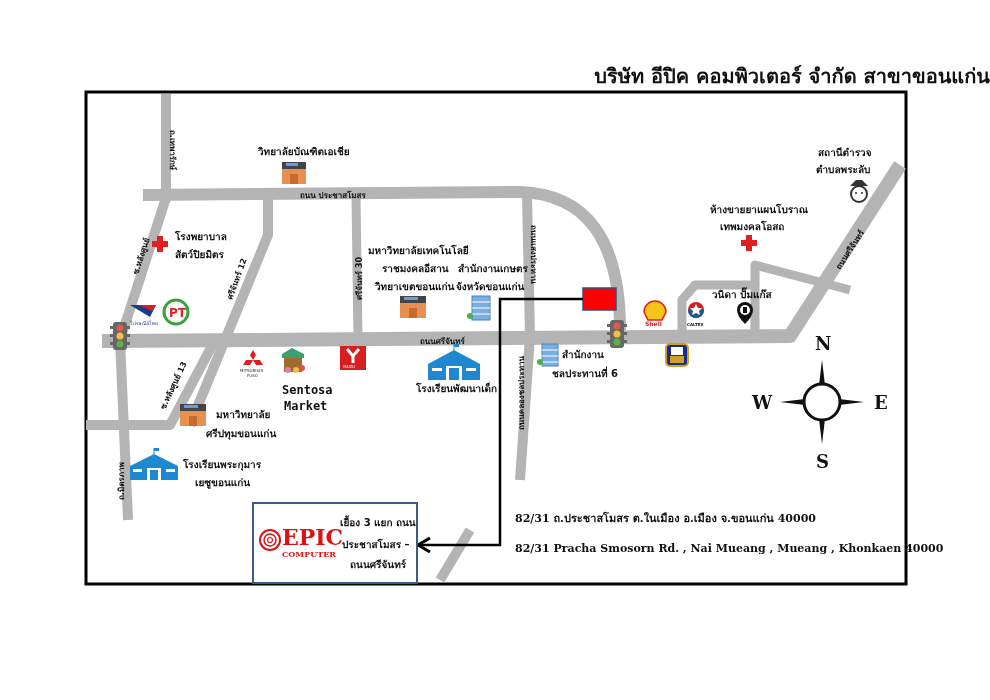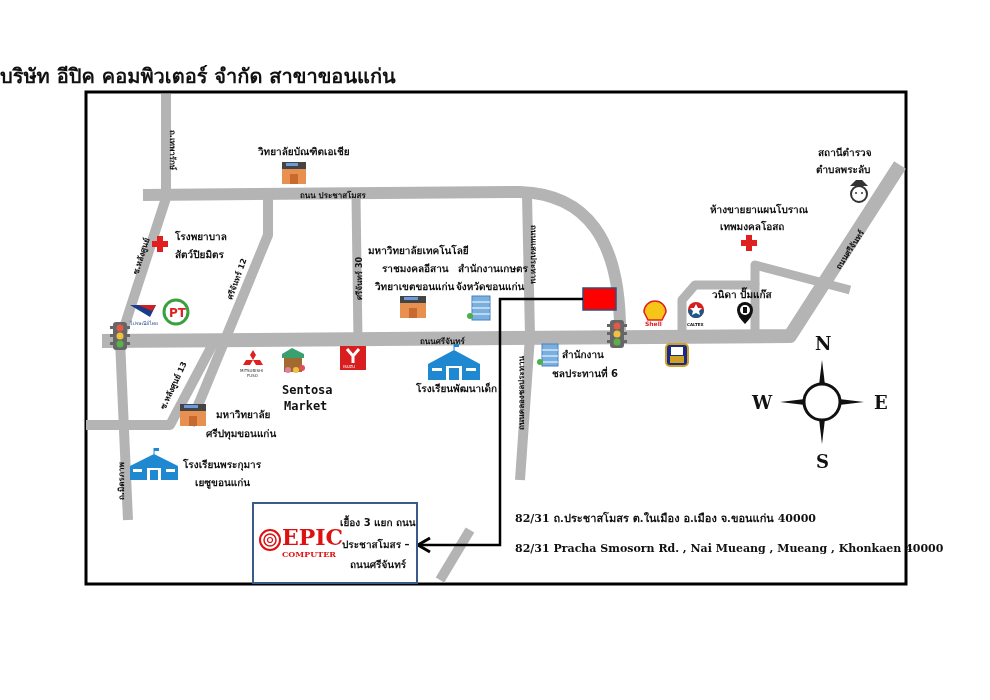--- a/index.html
+++ b/index.html
@@ -1,17 +1,17 @@
 <!DOCTYPE html>
 <html><head>
 <meta charset="utf-8">
 <style>
   html, body { margin: 0; padding: 0; background: #ffffff; }
   body { width: 990px; height: 700px; position: relative; overflow: hidden; font-family: "DejaVu Serif", serif; }
-  .title { position: absolute; left: 0; width: 990px; top: 60px; text-align: left; font-family: "DejaVu Serif", serif; font-size: 20px; font-weight: bold; color: #111; }
+  .title { position: absolute; left: 0; width: 990px; top: 60px; text-align: right; font-family: "DejaVu Serif", serif; font-size: 20px; font-weight: bold; color: #111; }
   svg.map { position: absolute; left: 0; top: 0; }
   .lbl { font-family: "DejaVu Sans", sans-serif; font-size: 10px; fill: #111; font-weight: bold; }
   .road-lbl { font-family: "DejaVu Sans", sans-serif; font-size: 8px; fill: #111; font-weight: bold; }
   .compass-lbl { font-family: "DejaVu Serif", serif; font-size: 18px; font-weight: bold; fill: #111; }
   .addr { font-family: "DejaVu Serif", serif; font-size: 11px; font-weight: bold; fill: #111; }
   .mk { font-family: "DejaVu Sans Mono", monospace; font-size: 12px; font-weight: bold; fill: #111; }
   .brand { font-family: "DejaVu Serif", serif; font-weight: bold; fill: #d11; }
 </style>
 </head>
 <body>

